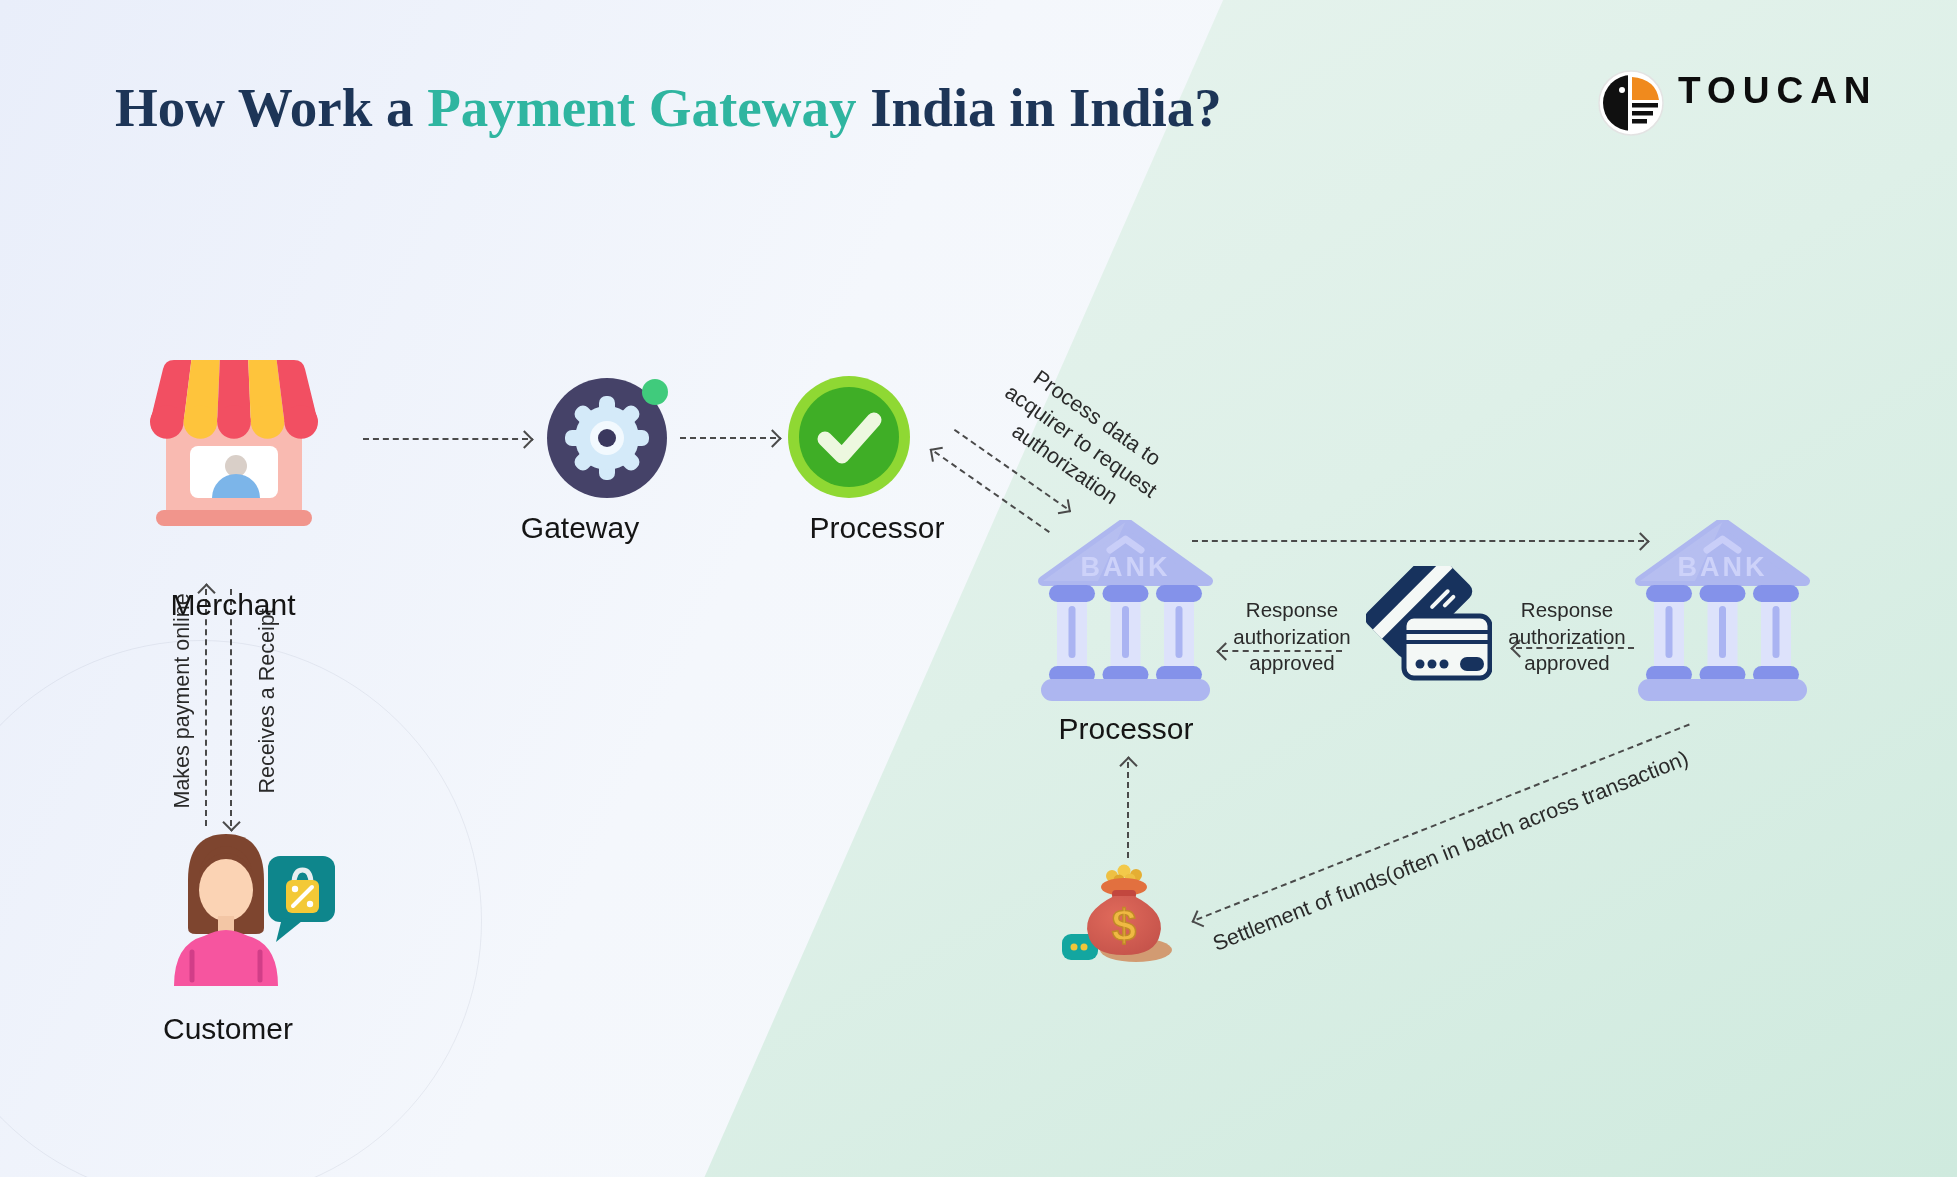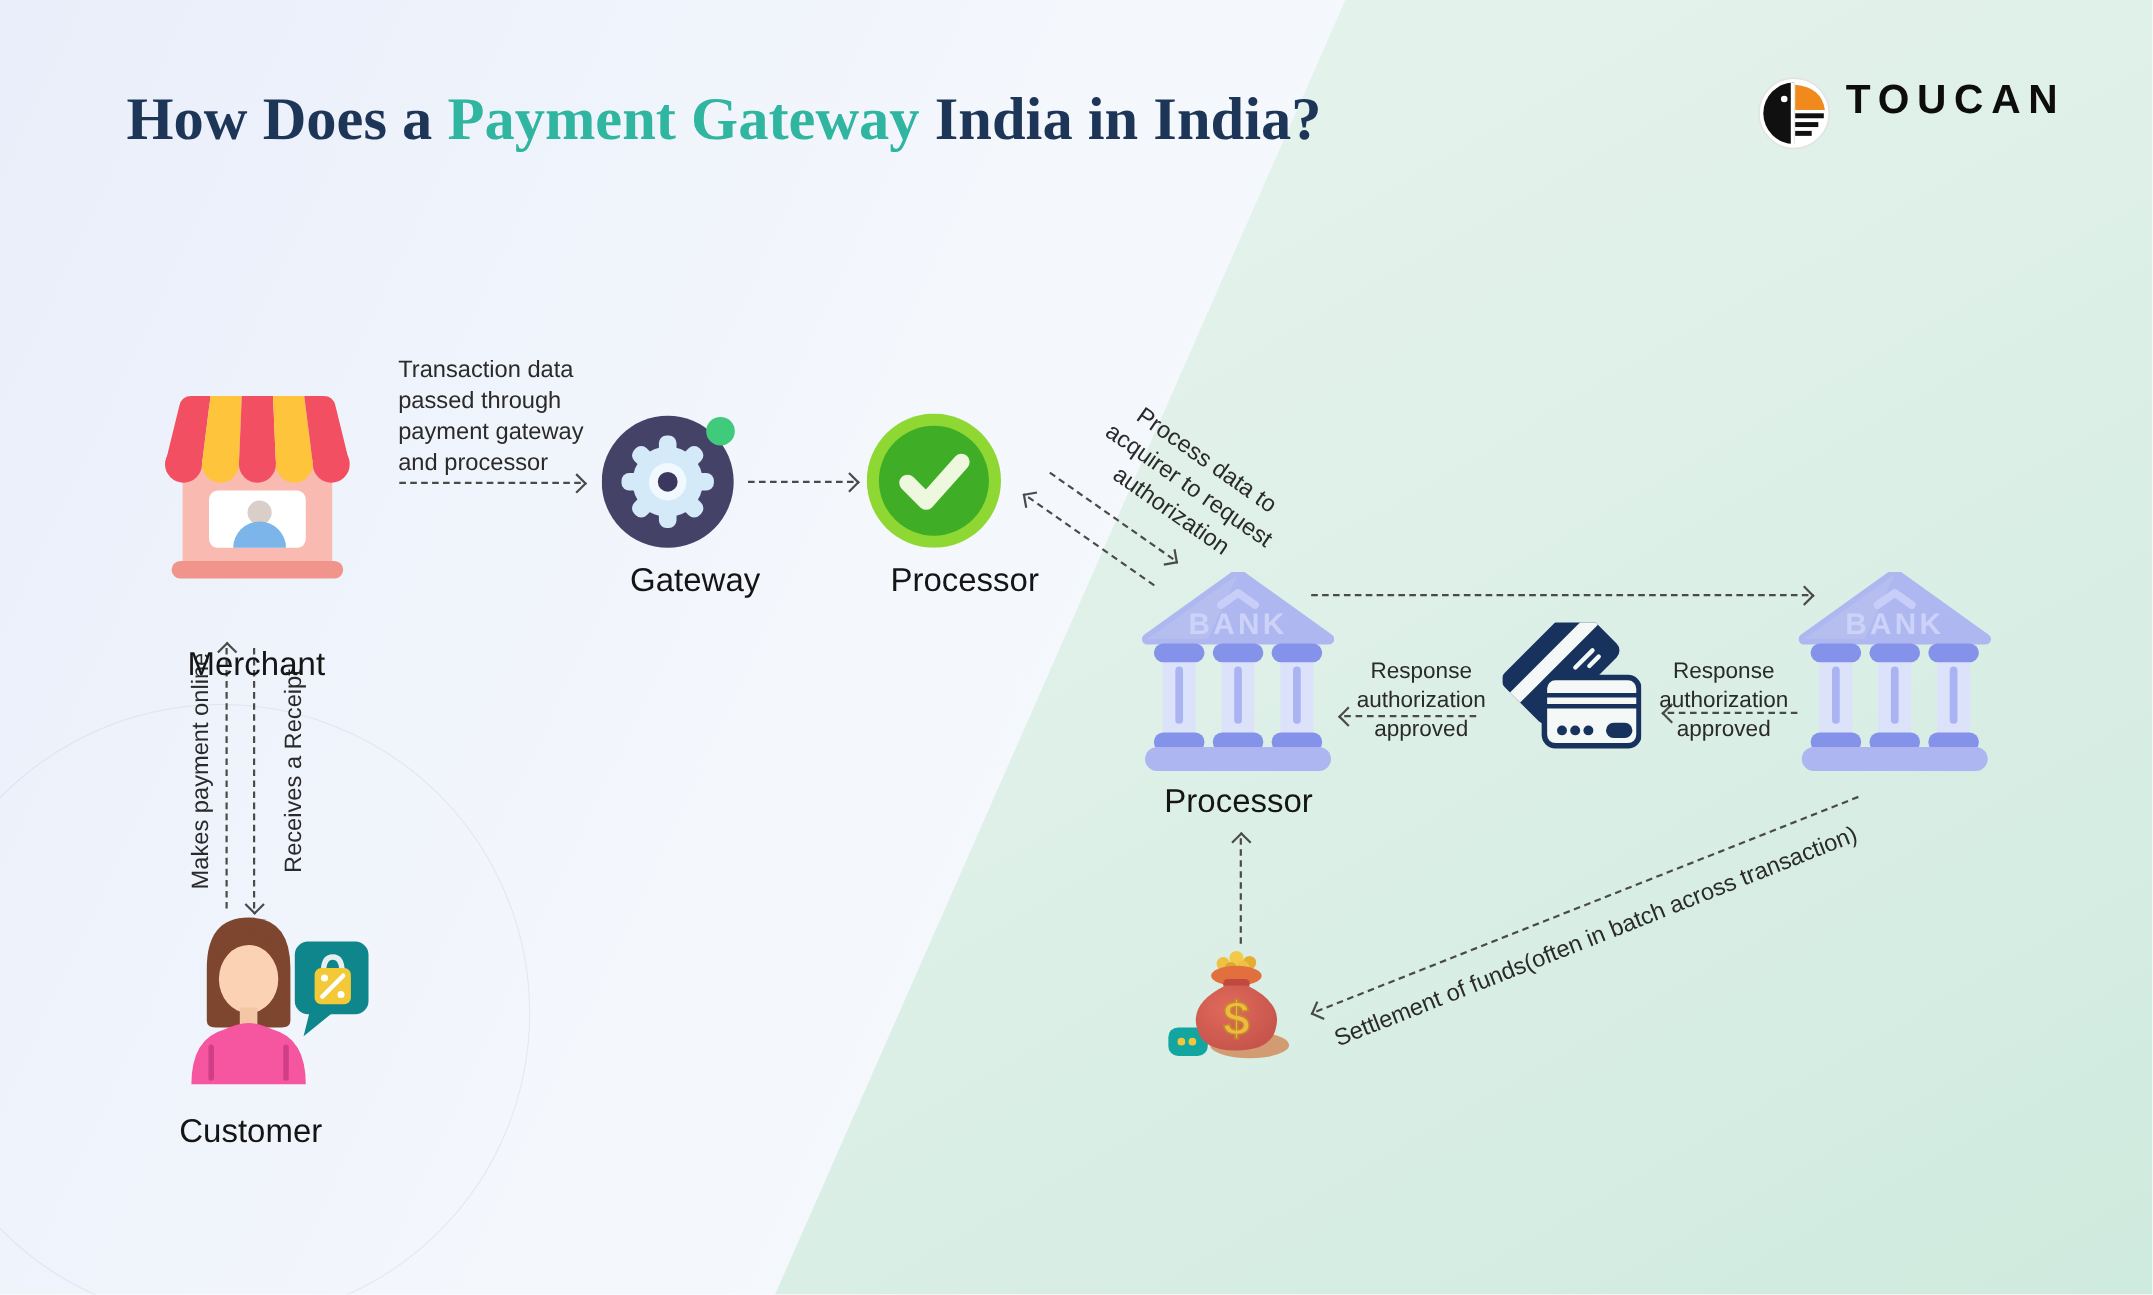--- a/index.html
+++ b/index.html
@@ -47,21 +47,21 @@
   .head-u::before { content:''; top:-3px; left:-7px; border-top:2px solid #4a4a4a; border-left:2px solid #4a4a4a; transform:rotate(45deg); }
   .head-d::after { content:''; bottom:-3px; left:-7px; border-bottom:2px solid #4a4a4a; border-right:2px solid #4a4a4a; transform:rotate(45deg); }
 </style>
 </head>
 <body>
 
 <div class="stage">
   <div class="bg-mint"></div>
   <div class="bg-circle"></div>
 
-  <h1 class="title"><span>How Does a </span><span class="hl">Payment Gateway</span><span> India in India?</span></h1>
+  <h1 class="title"><span>How Work a </span><span class="hl">Payment Gateway</span><span> India in India?</span></h1>
 
   <div class="logo">
     <svg width="66" height="66" viewBox="0 0 66 66">
       <circle cx="33" cy="33" r="32" fill="#ffffff" stroke="#e3e3e3" stroke-width="1.5"></circle>
       <path d="M33 5 A28 28 0 0 0 33 61 Z" fill="#101010"></path>
       <circle cx="24" cy="20" r="3" fill="#ffffff"></circle>
       <path d="M34 7 Q58 9 61 30 L34 30 Z" fill="#f08a1d"></path>
       <rect x="30" y="5" width="3" height="56" fill="#ffffff"></rect>
       <rect x="34" y="33" width="26" height="4.5" fill="#101010"></rect>
       <rect x="34" y="41" width="21" height="4.5" fill="#101010"></rect>
@@ -75,24 +75,20 @@
   <div class="dash head-r" style="left:942px;top:468px;width:137px;transform:rotate(35deg);"></div>
   <div class="dash head-l" style="left:922px;top:491px;width:140px;transform:rotate(35deg);"></div>
   <div class="dash head-r" style="left:1192px;top:540px;width:452px;"></div>
   <div class="dash head-l" style="left:1222px;top:650px;width:120px;"></div>
   <div class="dash head-l" style="left:1516px;top:647px;width:118px;"></div>
   <div class="dash head-l" style="left:1178px;top:821px;width:530px;transform:rotate(-21.6deg);"></div>
   <div class="dash-v head-u" style="left:1127px;top:762px;height:96px;"></div>
   <div class="dash-v head-u" style="left:205px;top:589px;height:237px;"></div>
   <div class="dash-v head-d" style="left:230px;top:589px;height:237px;"></div>
 
-  <div class="txt" style="left:362px;top:323px;width:235px;">Transaction data
-passed through
-payment gateway
-and processor</div>
   <div class="txt center" style="left:958px;top:400px;width:245px;transform:rotate(35deg);">Process data to
 acquirer to request
 authorization</div>
   <div class="txt center" style="left:1211px;top:597px;width:162px;font-size:20.5px;">Response authorization
 approved</div>
   <div class="txt center" style="left:1486px;top:597px;width:162px;font-size:20.5px;">Response authorization
 approved</div>
   <div class="txt center" style="left:1190px;top:838px;width:522px;transform:rotate(-21.6deg);">Settlement of funds(often in batch across transaction)</div>
   <div class="txt center" style="left:62px;top:687px;width:242px;transform:rotate(-90deg);">Makes payment online</div>
   <div class="txt center" style="left:147px;top:687px;width:242px;transform:rotate(-90deg);">Receives a Receipt</div>
@@ -129,21 +125,21 @@
       <rect x="52" y="20" width="16" height="84" rx="7"></rect>
       <rect x="52" y="20" width="16" height="84" rx="7" transform="rotate(45 60 62)"></rect>
       <rect x="52" y="20" width="16" height="84" rx="7" transform="rotate(90 60 62)"></rect>
       <rect x="52" y="20" width="16" height="84" rx="7" transform="rotate(135 60 62)"></rect>
       <circle cx="60" cy="62" r="32"></circle>
     </g>
     <circle cx="60" cy="62" r="17" fill="#f2f9fe"></circle>
     <circle cx="60" cy="62" r="9" fill="#3a385e"></circle>
     <circle cx="108" cy="16" r="13" fill="#40cb7c"></circle>
   </svg>
-  <div class="lbl" style="left:532px;top:511px;">Gateway</div>
+  <div class="lbl" style="left:480px;top:511px;">Gateway</div>
 
   <svg class="icon" style="left:788px;top:376px;" width="122" height="122" viewBox="0 0 122 122">
     <circle cx="61" cy="61" r="61" fill="#8fd833"></circle>
     <circle cx="61" cy="61" r="50" fill="#3fae26"></circle>
     <path d="M37 63 L54 80 L86 44" fill="none" stroke="#edf8df" stroke-width="15" stroke-linecap="round" stroke-linejoin="round"></path>
   </svg>
   <div class="lbl" style="left:777px;top:511px;">Processor</div>
 
   <svg class="icon" style="left:1038px;top:520px;" width="175" height="182" viewBox="0 0 175 182">
     <path d="M87.5 2 L170 61 L5 61 Z" fill="#aeb7ef" stroke="#aeb7ef" stroke-width="10" stroke-linejoin="round"></path>

